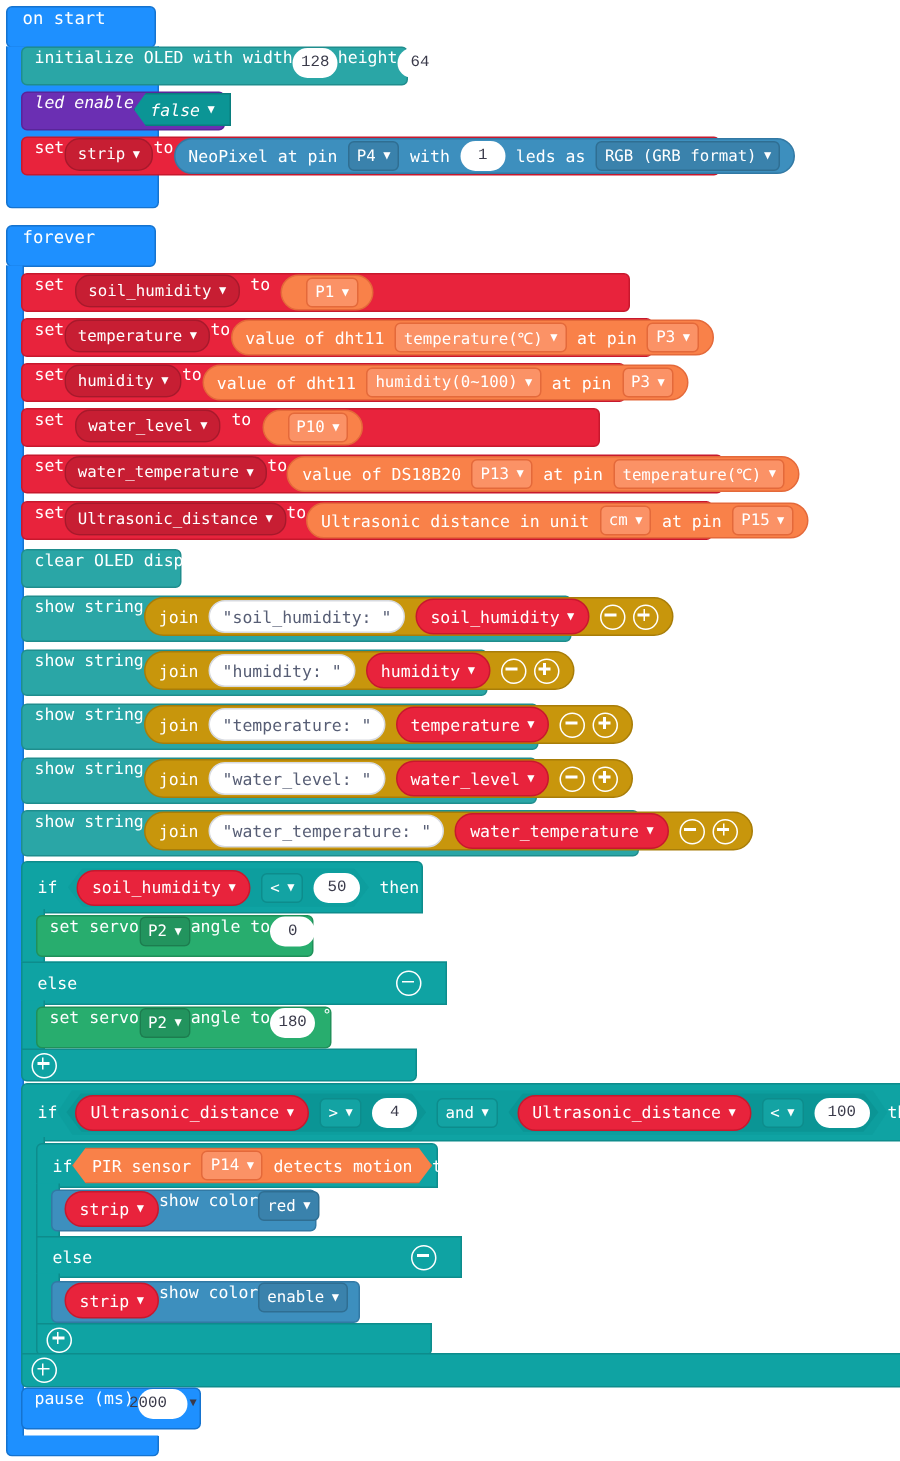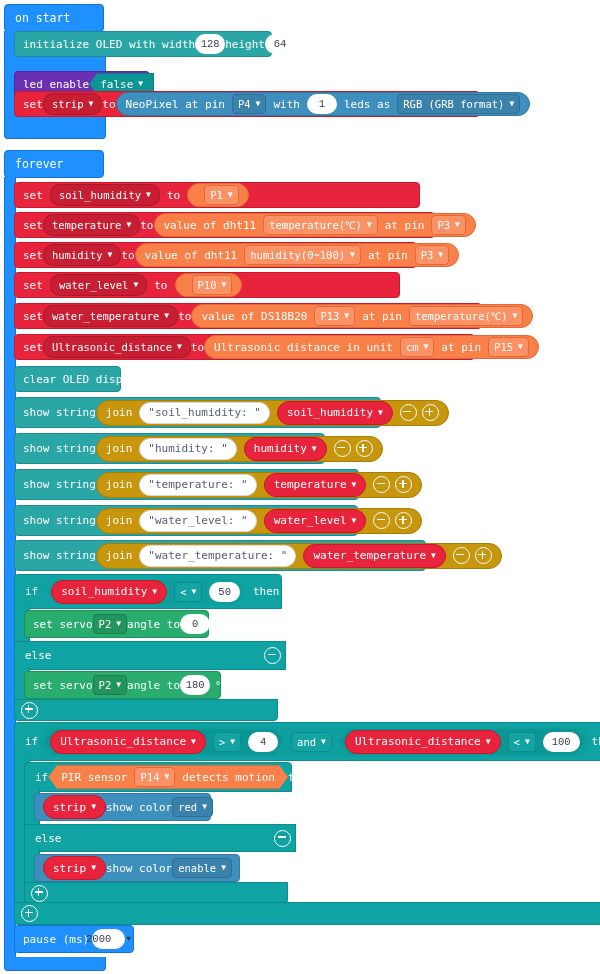--- a/index.html
+++ b/index.html
@@ -2,21 +2,21 @@
 <html><head>
 <meta charset="utf-8">
 <style>
   html,body{margin:0;padding:0;background:#ffffff;}
   body{
     width:600px;height:974px;position:relative;overflow:hidden;
     font-family:"DejaVu Sans Mono","Liberation Mono",monospace;
     font-size:11px;color:#ffffff;
     -webkit-font-smoothing:antialiased;
   }
-  .blk{position:absolute;box-sizing:border-box;display:flex;align-items:center;}
+  .blk{position:absolute;box-sizing:border-box;display:flex;}
   
   .hat{background:#1e90ff;border:1px solid #1573cf;border-radius:4px;}
   .hat .lbl{padding-left:10px;font-size:11.5px;}
   
   .rail{position:absolute;background:#1e90ff;border-left:1px solid #1573cf;border-right:1px solid #1573cf;}
   .railfoot{position:absolute;background:#1e90ff;border:1px solid #1573cf;border-radius:0 0 4px 4px;border-top:none;}
   
   .st{border-radius:4px;padding:0 8px;height:26px;}
   .oled{background:#2aa6a6;border:1px solid #1f8d8d;}
   .led {background:#6b2fb3;border:1px solid #59259a;}
@@ -50,21 +50,21 @@
   .hexpir{display:inline-flex;align-items:center;height:22px;padding:0 12px;white-space:nowrap;
        background:#f98149;border:1px solid #e4693a;
        clip-path:polygon(9px 0,calc(100% - 9px) 0,100% 50%,calc(100% - 9px) 100%,9px 100%,0 50%);}
   .cmp{display:inline-flex;align-items:center;height:26px;padding:0 6px;white-space:nowrap;
        background:#0d9e9e;
        clip-path:polygon(10px 0,calc(100% - 10px) 0,100% 50%,calc(100% - 10px) 100%,10px 100%,0 50%);}
   .c-head{position:absolute;background:#0fa3a3;border:1px solid #0d8c8c;border-radius:4px 4px 0 0;
           display:flex;align-items:center;padding-left:10px;}
   .c-left{position:absolute;background:#0fa3a3;border-left:1px solid #0d8c8c;border-right:1px solid #0d8c8c;}
   .c-mid{position:absolute;background:#0fa3a3;border:1px solid #0d8c8c;display:flex;align-items:center;
-         padding-left:10px;justify-content:space-between;padding-right:4px;}
+         padding-left:10px;justify-content:space-between;padding-right:16px;}
   .c-foot{position:absolute;background:#0fa3a3;border:1px solid #0d8c8c;border-radius:0 0 4px 4px;
           display:flex;align-items:center;padding-left:6px;}
   .mini{width:15px;height:15px;border:1.6px solid #ffffff;border-radius:50%;position:relative;flex:none;}
   .mini::before{content:"";position:absolute;left:2.5px;top:5.7px;width:8px;height:1.6px;background:#fff;}
   .mini.plus::after{content:"";position:absolute;left:5.7px;top:2.5px;width:1.6px;height:8px;background:#fff;}
   .pm{display:inline-flex;gap:5px;align-items:center;margin-left:7px;}
   .lbl{white-space:nowrap;}
   .sp{display:inline-block;width:7px;}
   .deg{font-size:10px;margin-left:5px;}
 </style>
@@ -80,21 +80,21 @@
 <div class="blk st oled" style="left:14px;top:31px;width:258px;">
   <span class="lbl">initialize OLED with width</span>
   <span class="sp"></span>
   <span class="fld-num">128</span>
   <span class="sp"></span>
   <span class="lbl">height</span>
   <span class="sp"></span>
   <span class="fld-num">64</span>
 </div>
 
-<div class="blk st led" style="left:14px;top:71px;width:136px;">
+<div class="blk st led" style="left:14px;top:61px;width:136px;font-style:italic;">
   <span class="lbl">led enable</span>
   <span class="sp"></span>
   <span class="hex" style="height:20px;">
     <span>false</span>
     <span class="caret">▼</span>
   </span>
 </div>
 
 <div class="blk st varset" style="left:14px;top:91px;width:466px;">
   <span class="lbl">set</span>

